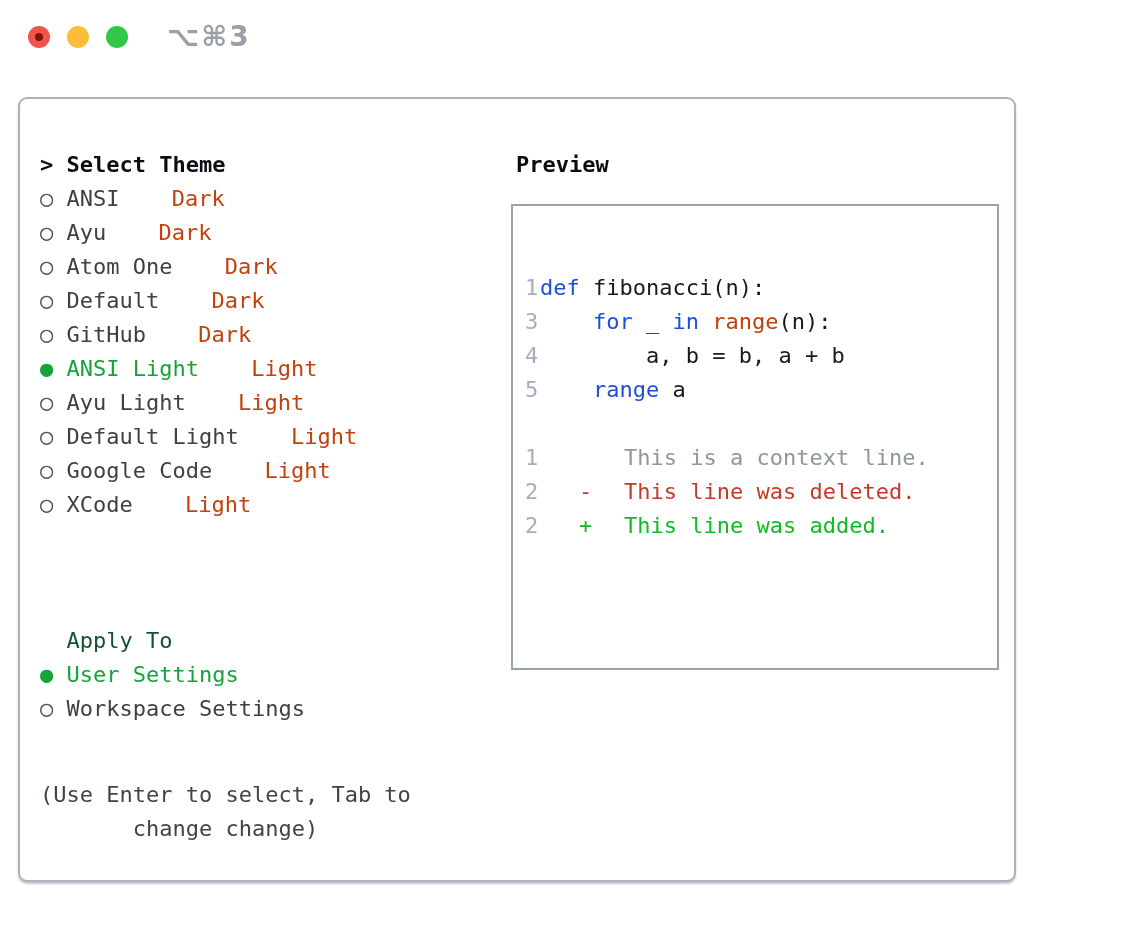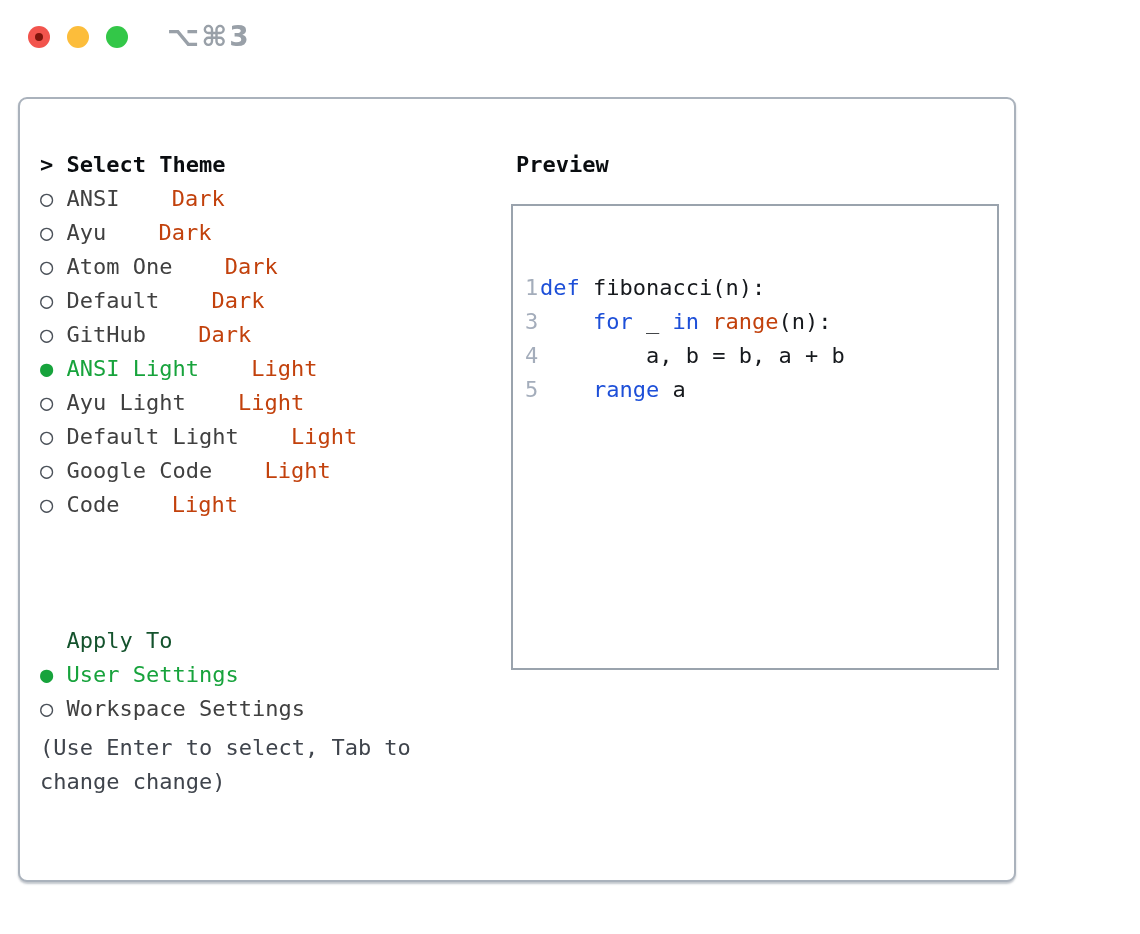--- a/index.html
+++ b/index.html
@@ -26,21 +26,21 @@
   .window{
     position:absolute;left:18px;top:97px;width:994px;height:781px;
     background:#fff;border:2px solid #aab2bc;border-radius:9px;
     box-shadow:0 2px 2px rgba(120,130,145,.45);
   }
   .row{height:34px;line-height:34px;font-size:22px;white-space:pre;color:#3f444c;}
 
   
   .theme-list{position:absolute;left:20px;top:49px;}
   .apply-block{position:absolute;left:20px;top:525px;}
-  .help-block{position:absolute;left:20px;top:632px;color:#a6aebb;}
+  .help-block{position:absolute;left:20px;top:679px;color:#a6aebb;text-align:center;}
   .hdr{color:#0a0d10;font-weight:bold;}
   .prompt{color:#0a0d10;font-weight:bold;}
   .bullet{color:#4c525a;}
   .bullet.sel{color:#17a33c;}
   .name{color:#404040;}
   .name.sel{color:#17a33c;}
   .variant{color:#c2410c;margin-left:39px;}
   .apply-hdr{color:#14532d;}
 
   
@@ -81,21 +81,21 @@
       <div id="theme-items">
           <div class="row"><span class="bullet">○</span><span class="name"> ANSI</span><span class="variant"> Dark</span></div>
           <div class="row"><span class="bullet">○</span><span class="name"> Ayu</span><span class="variant"> Dark</span></div>
           <div class="row"><span class="bullet">○</span><span class="name"> Atom One</span><span class="variant"> Dark</span></div>
           <div class="row"><span class="bullet">○</span><span class="name"> Default</span><span class="variant"> Dark</span></div>
           <div class="row"><span class="bullet">○</span><span class="name"> GitHub</span><span class="variant"> Dark</span></div>
           <div class="row"><span class="bullet sel">●</span><span class="name sel"> ANSI Light</span><span class="variant"> Light</span></div>
           <div class="row"><span class="bullet">○</span><span class="name"> Ayu Light</span><span class="variant"> Light</span></div>
           <div class="row"><span class="bullet">○</span><span class="name"> Default Light</span><span class="variant"> Light</span></div>
           <div class="row"><span class="bullet">○</span><span class="name"> Google Code</span><span class="variant"> Light</span></div>
-          <div class="row"><span class="bullet">○</span><span class="name"> Code</span><span class="variant"> Light</span></div>
+          <div class="row"><span class="bullet">○</span><span class="name"> XCode</span><span class="variant"> Light</span></div>
         </div>
     </div>
 
     <div class="apply-block">
       <div class="row apply-hdr"><span id="apply-title-text">  Apply To</span></div>
       <div id="apply-items">
           <div class="row"><span class="bullet sel">●</span><span class="name sel"> User Settings</span></div>
           <div class="row"><span class="bullet">○</span><span class="name"> Workspace Settings</span></div>
         </div>
     </div>
@@ -108,16 +108,21 @@
     <div class="preview-title row hdr">Preview</div>
 
     <div class="preview-box">
       <div id="code-lines">
           <div class="row"><span class="ln">1</span><span class="c-kw">def</span><span class="c-plain"> fibonacci(n):</span></div>
           <div class="row"><span class="ln">3</span><span class="c-plain">    </span><span class="c-kw">for</span><span class="c-plain"> _ </span><span class="c-kw">in</span><span class="c-plain"> </span><span class="c-fn">range</span><span class="c-plain">(n):</span></div>
           <div class="row"><span class="ln">4</span><span class="c-plain">        a, b = b, a + b</span></div>
           <div class="row"><span class="ln">5</span><span class="c-plain">    </span><span class="c-kw">range</span><span class="c-plain"> a</span></div>
         </div>
       <div class="spacer"></div>
+      <div id="diff-lines">
+          <div class="row k-context"><span class="dln">1</span><span class="dmark"></span><span class="dtext">This is a context line.</span></div>
+          <div class="row k-deleted"><span class="dln">2</span><span class="dmark">-</span><span class="dtext">This line was deleted.</span></div>
+          <div class="row k-added"><span class="dln">2</span><span class="dmark">+</span><span class="dtext">This line was added.</span></div>
+        </div>
     </div>
 
   </div>
 </div>
 
 </body></html>

